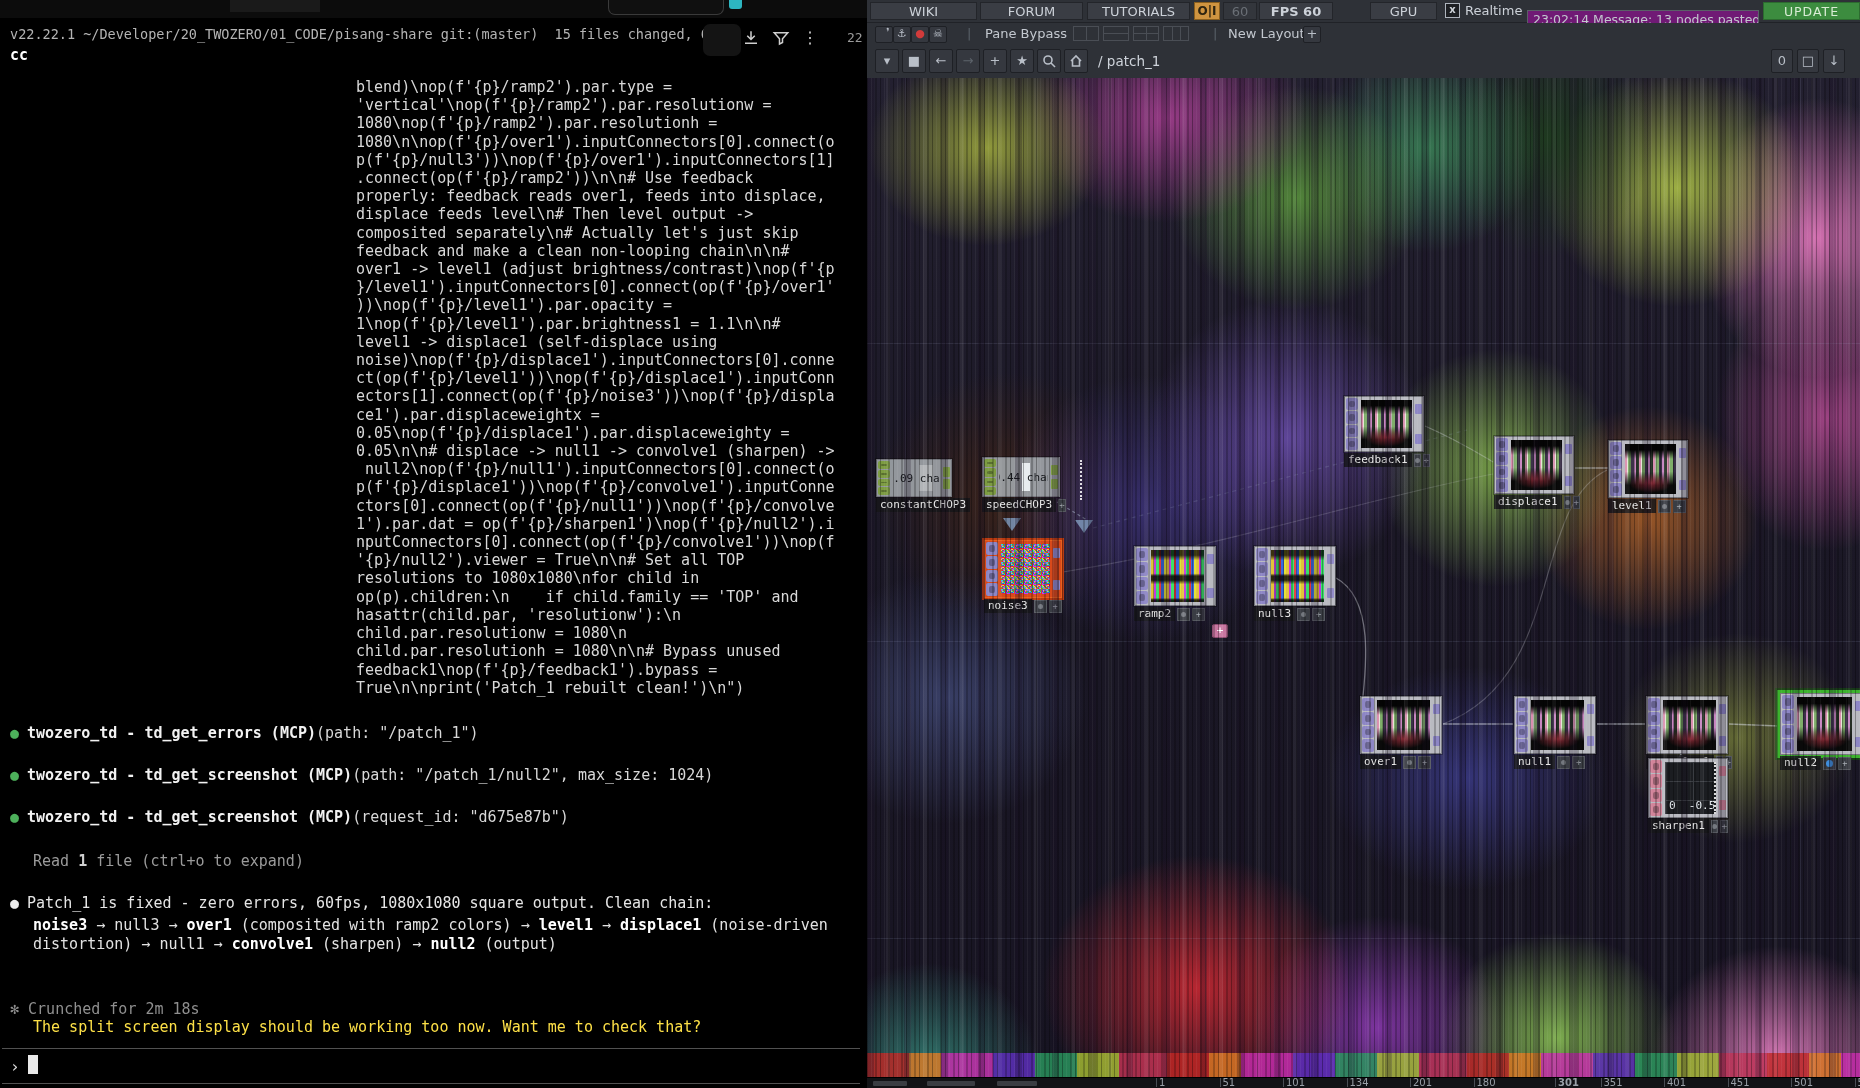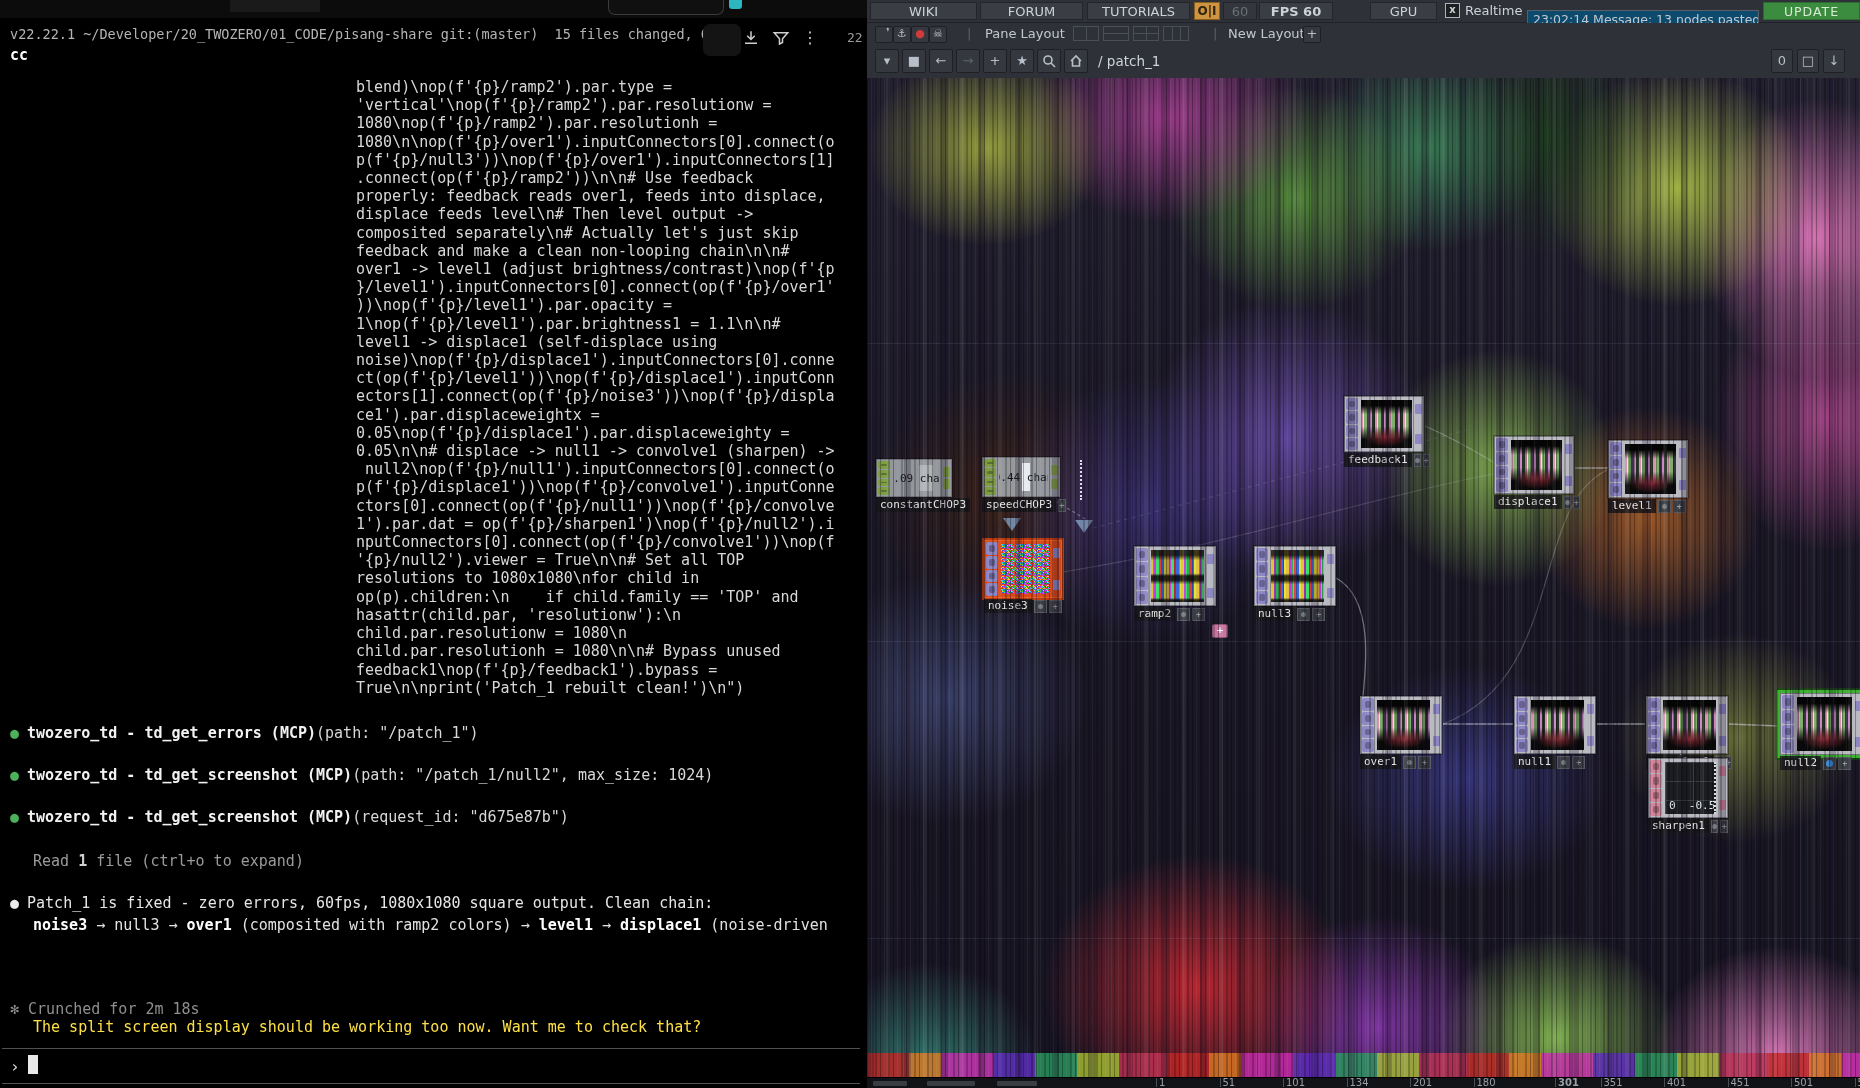--- a/index.html
+++ b/index.html
@@ -42,21 +42,21 @@
   .td{position:absolute;left:867px;top:0;width:993px;height:1088px;background:#26282d;overflow:hidden;}
   .td-row1{position:absolute;left:0;top:0;width:993px;height:22px;background:#2e3137;border-bottom:1px solid #202227;}
   .td-tab{position:absolute;top:2px;height:18px;background:#3a3d44;border:1px solid #23252a;
           color:#ccd1d8;font-size:13px;display:flex;align-items:center;justify-content:center;box-sizing:border-box;}
   .td-oi{position:absolute;top:2px;height:18px;background:#cf9440;border:1px solid #8a5f1e;color:#2e2410;
          font-weight:bold;font-size:12px;display:flex;align-items:center;justify-content:center;box-sizing:border-box;}
   .td-dim{color:#6a6f76 !important;background:#33363c !important;}
   .td-check{position:absolute;top:3px;display:flex;align-items:center;gap:5px;color:#ccd1d8;font-size:13px;}
   .cbx{width:13px;height:13px;border:1px solid #aeb4bd;background:#1d1f23;color:#cfd4da;font-size:10px;
        line-height:12px;text-align:center;font-weight:bold;}
-  .td-msg{position:absolute;top:10px;height:18px;background:#0c4a6e;border:1px solid #5a5f67;color:#c2c7ce;
+  .td-msg{position:absolute;top:10px;height:18px;background:#701a75;border:1px solid #5a5f67;color:#c2c7ce;
           font-size:12.5px;line-height:17px;padding-left:5px;box-sizing:border-box;overflow:hidden;white-space:nowrap;}
   .td-update{position:absolute;top:2px;height:18px;background:#3c8c3f;border:1px solid #2c6b2f;color:#d8ecd4;
              font-size:12.5px;letter-spacing:1px;display:flex;align-items:center;justify-content:center;box-sizing:border-box;}
   .td-row2{position:absolute;left:0;top:23px;width:993px;height:21px;background:#2e3137;border-bottom:1px solid #202227;}
   .mini-ic{position:absolute;top:3px;width:16px;height:15px;background:#35383f;border:1px solid #1e2025;
            color:#b9bfc8;font-size:11px;line-height:14px;text-align:center;border-radius:2px;}
   .row2-sep{position:absolute;top:3px;color:#596068;font-size:13px;}
   .row2-label{position:absolute;top:3px;color:#c3c8cf;font-size:13px;}
   .preset{position:absolute;top:3px;width:26px;height:15px;background:#2a2c31;border:1px solid #4a4e55;box-sizing:border-box;}
   .preset.p-v{background:linear-gradient(90deg,transparent 12px,#4a4e55 12px 13px,transparent 13px);}
@@ -227,21 +227,21 @@
     <div class="tool-list">
         <div class="tline"><span class="bullet" style="color: rgb(77, 176, 91);">●</span><span class="b">twozero_td - td_get_errors (MCP)</span><span>(path: "/patch_1")</span></div>
         <div class="tline"><span class="bullet" style="color: rgb(77, 176, 91);">●</span><span class="b">twozero_td - td_get_screenshot (MCP)</span><span>(path: "/patch_1/null2", max_size: 1024)</span></div>
         <div class="tline"><span class="bullet" style="color: rgb(77, 176, 91);">●</span><span class="b">twozero_td - td_get_screenshot (MCP)</span><span>(request_id: "d675e87b")</span></div>
       </div>
 
     <div class="read-note"><span>Read </span><b>1</b><span> file (ctrl+o to expand)</span></div>
 
     <div class="summary-line"><span class="bullet">●</span><span>Patch_1 is fixed - zero errors, 60fps, 1080x1080 square output. Clean chain:</span></div>
 
-    <div class="chain"><div><b>noise3</b><span> → null3 → </span><b>over1</b><span> (composited with ramp2 colors) → </span><b>level1</b><span> → </span><b>displace1</b><span> (noise-driven</span></div></div>
+    <div class="chain"><div><b>noise3</b><span> → null3 → </span><b>over1</b><span> (composited with ramp2 colors) → </span><b>level1</b><span> → </span><b>displace1</b><span> (noise-driven</span></div><div><span>distortion) → null1 → </span><b>convolve1</b><span> (sharpen) → </span><b>null2</b><span> (output)</span></div></div>
 
     <div class="question">The split screen display should be working too now. Want me to check that?</div>
 
     <div class="status-line">✻ Crunched for 2m 18s</div>
 
     <div class="input-box">
       <span class="input-prompt">›</span>
       <span class="input-cursor"></span>
     </div>
   </div>
@@ -263,21 +263,21 @@
       <div class="td-msg" style="left:660px;width:232px;">23:02:14 Message: 13 nodes pasted</div>
       <div class="td-update" style="left:896px;width:97px;">UPDATE</div>
     </div>
 
     <div class="td-row2">
       <div class="mini-ic" style="left:8px;">︐</div>
       <div class="mini-ic" style="left:26px;">⚓</div>
       <div class="mini-ic" style="left:44px;color:#d23b3b;">●</div>
       <div class="mini-ic" style="left:62px;">☠</div>
       <div class="row2-sep" style="left:100px;">|</div>
-      <div class="row2-label" style="left:118px;">Pane Layout</div>
+      <div class="row2-label" style="left:118px;">Pane Bypass</div>
       <div class="preset p-v" style="left:206px;"></div>
       <div class="preset p-h" style="left:236px;"></div>
       <div class="preset p-x" style="left:266px;"></div>
       <div class="preset p-3" style="left:296px;"></div>
       <div class="row2-sep" style="left:346px;">|</div>
       <div class="row2-label" style="left:361px;">New Layout</div>
       <div class="mini-ic" style="left:436px;font-size:13px;">+</div>
     </div>
 
     <div class="td-row3">

